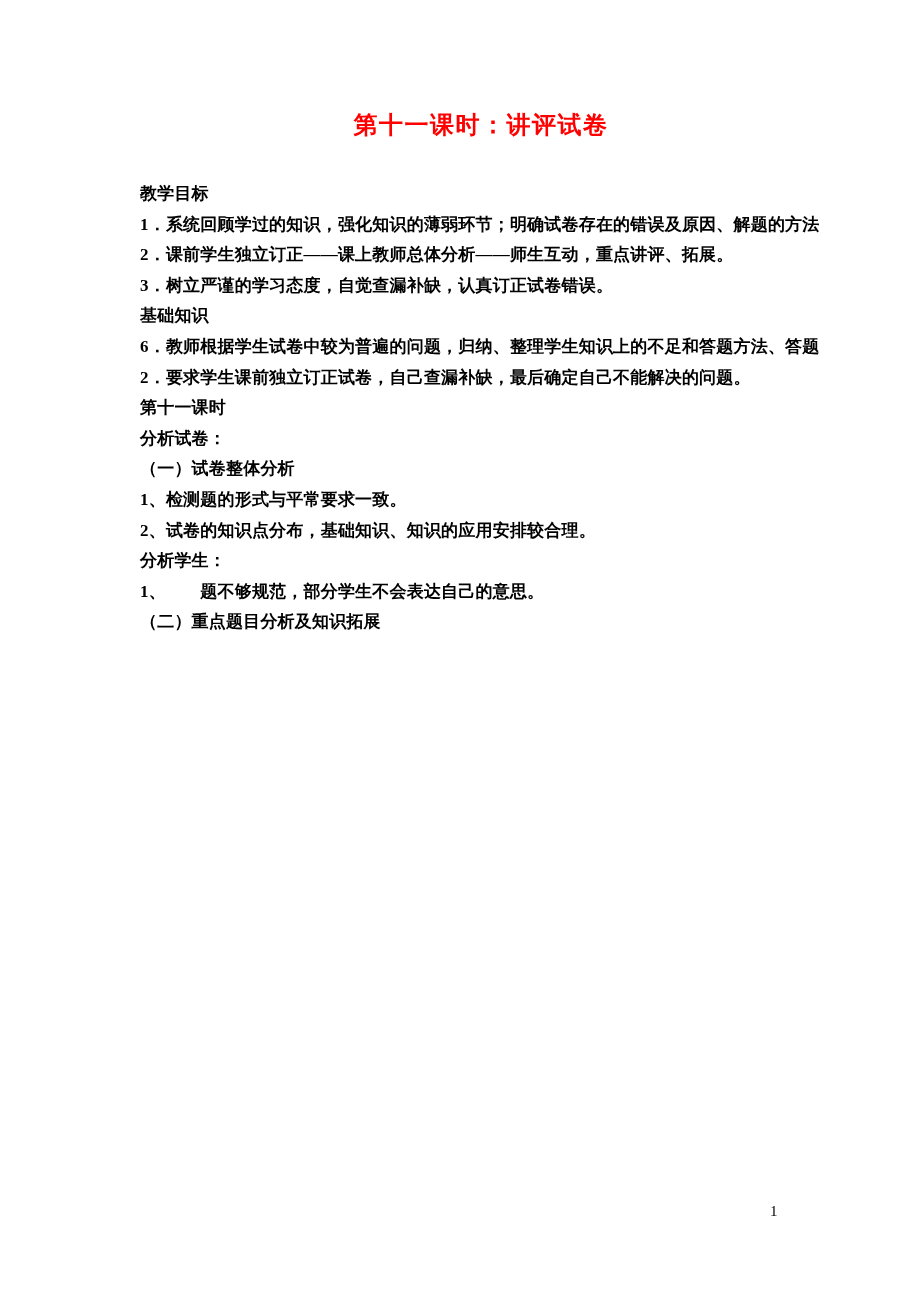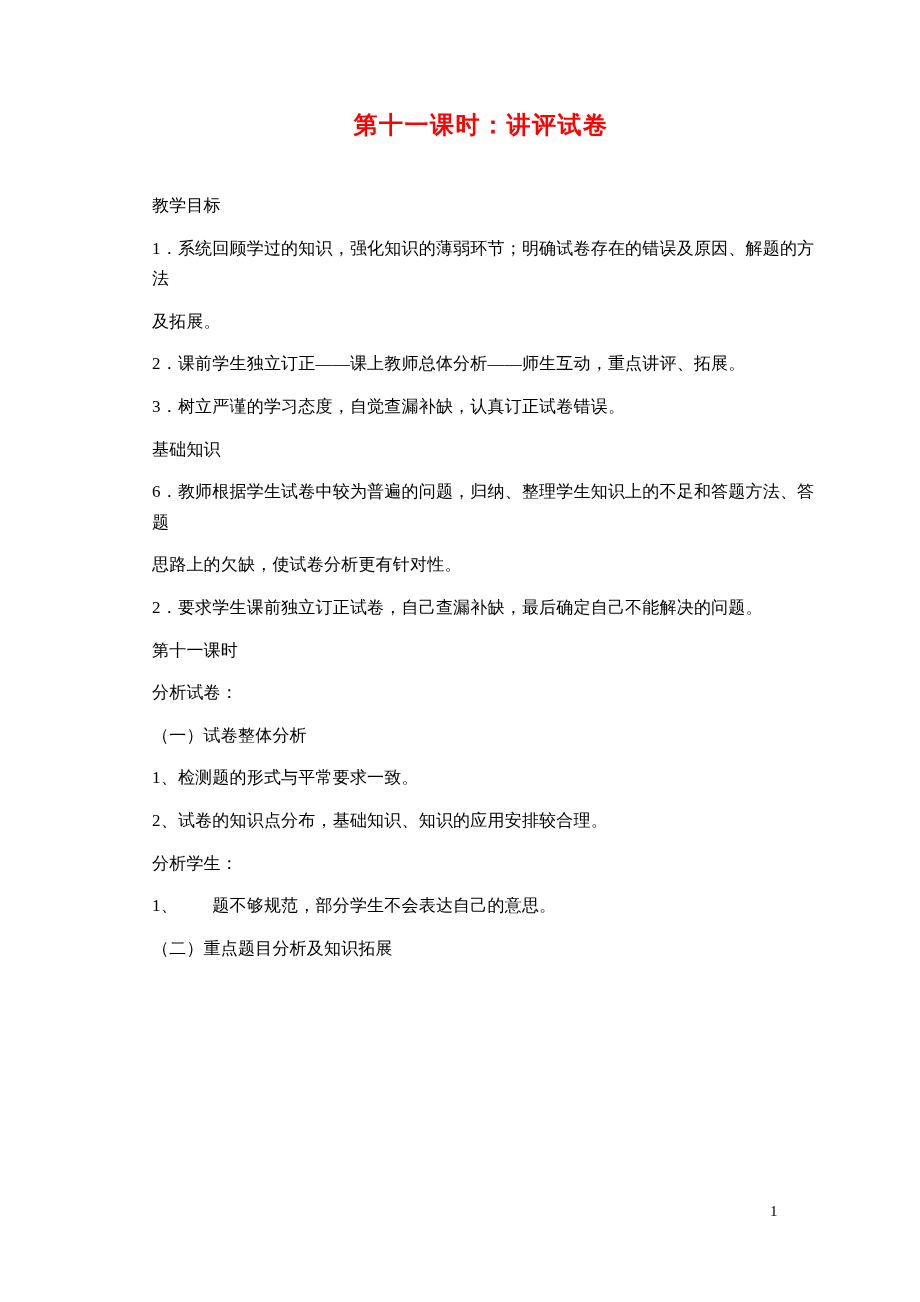--- a/index.html
+++ b/index.html
@@ -30,52 +30,51 @@
     letter-spacing: 1.5px;
     white-space: pre;
   }
   .content {
     position: absolute;
     top: 179px;
     left: 140px;
     width: 700px;
   }
   .content p {
-    margin: 12px;
+    margin: 0;
     font-size: 17px;
     line-height: 30.6px;
     letter-spacing: 0.2px;
     white-space: pre-wrap;
     color: #000000;
+    font-weight: bold;
   }
   .page-number {
     position: absolute;
     left: 770px;
     top: 1203px;
     font-size: 15px;
     color: #000000;
   }
 </style>
 </head>
 <body>
 
 <div class="page">
 
   <div class="doc-title" style="color: rgb(255, 0, 0); padding-left: 42px;">第十一课时：讲评试卷</div>
 
   <div class="content">
 
   <p>教学目标</p>
       <p>1．系统回顾学过的知识，强化知识的薄弱环节；明确试卷存在的错误及原因、解题的方法</p>
-      <p>及拓展。</p>
       <p>2．课前学生独立订正——课上教师总体分析——师生互动，重点讲评、拓展。</p>
       <p>3．树立严谨的学习态度，自觉查漏补缺，认真订正试卷错误。</p>
       <p>基础知识</p>
       <p>6．教师根据学生试卷中较为普遍的问题，归纳、整理学生知识上的不足和答题方法、答题</p>
-      <p>思路上的欠缺，使试卷分析更有针对性。</p>
       <p>2．要求学生课前独立订正试卷，自己查漏补缺，最后确定自己不能解决的问题。</p>
       <p>第十一课时</p>
       <p>分析试卷：</p>
       <p>（一）试卷整体分析</p>
       <p>1、检测题的形式与平常要求一致。</p>
       <p>2、试卷的知识点分布，基础知识、知识的应用安排较合理。</p>
       <p>分析学生：</p>
       <p>1、　　题不够规范，部分学生不会表达自己的意思。</p>
       <p>（二）重点题目分析及知识拓展</p>
     </div>

